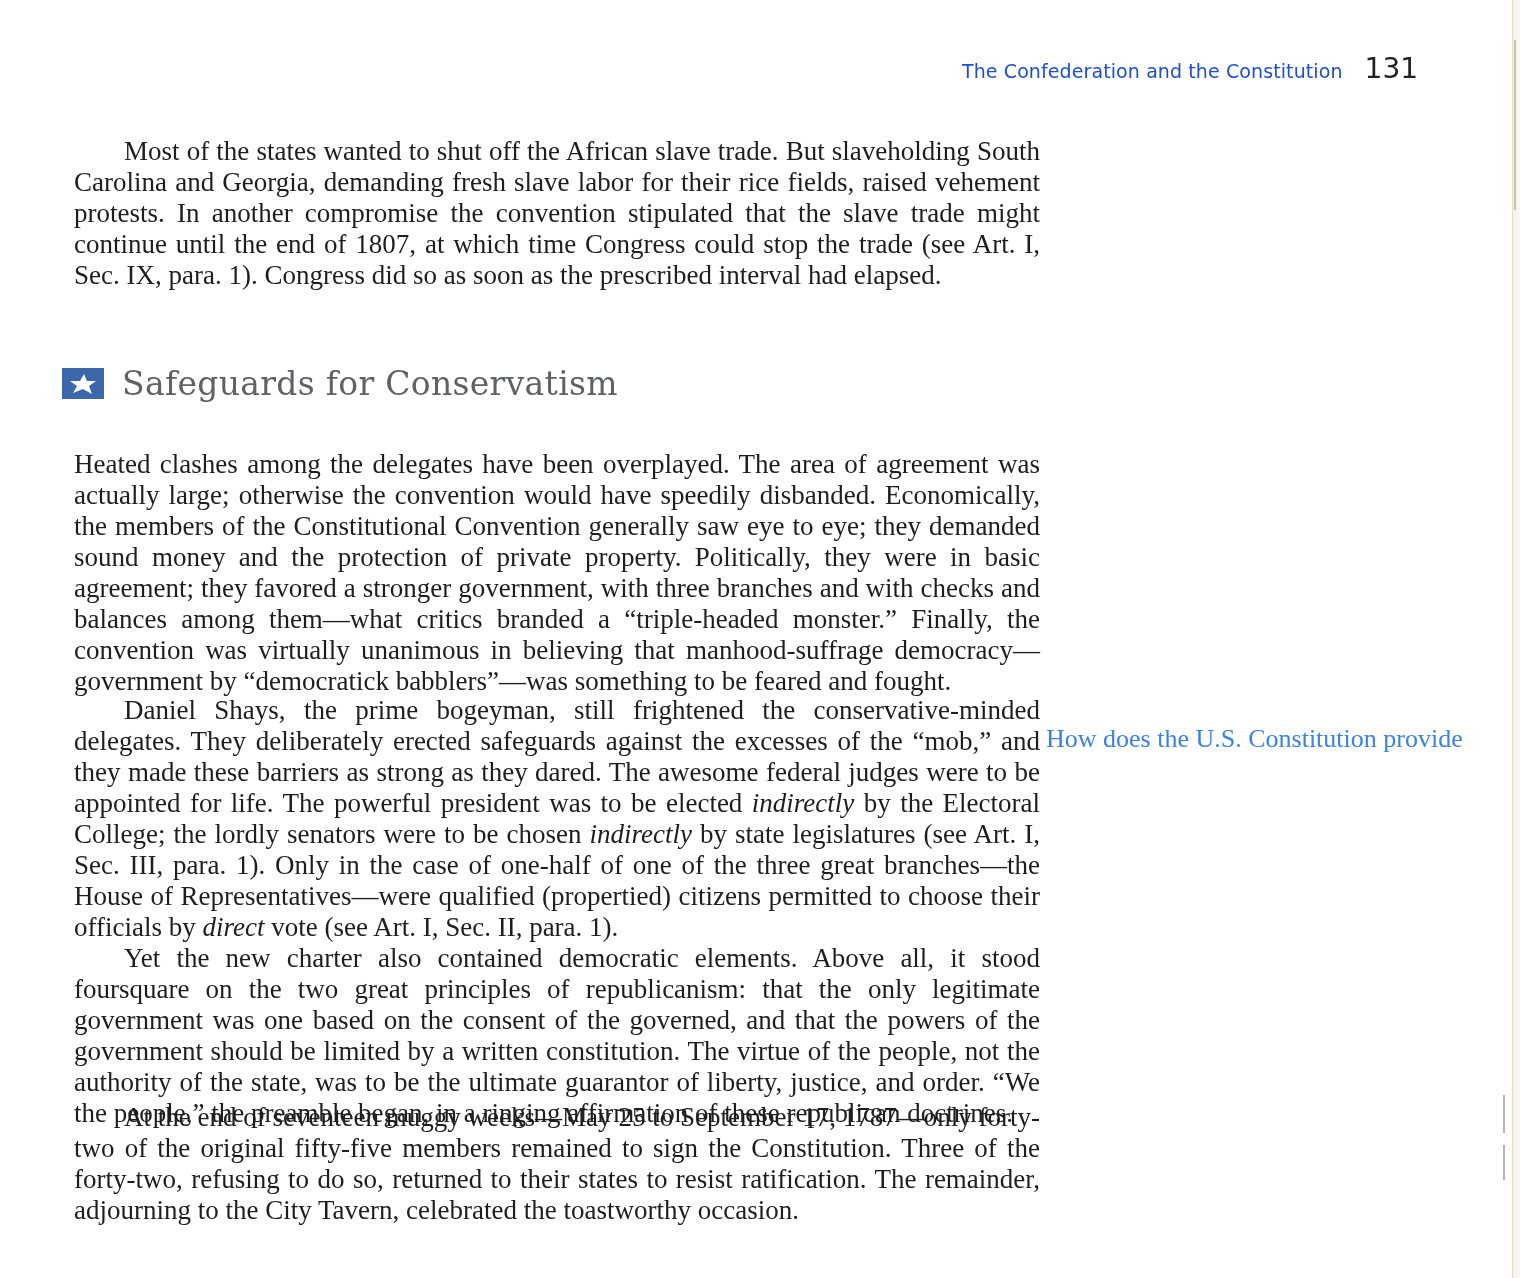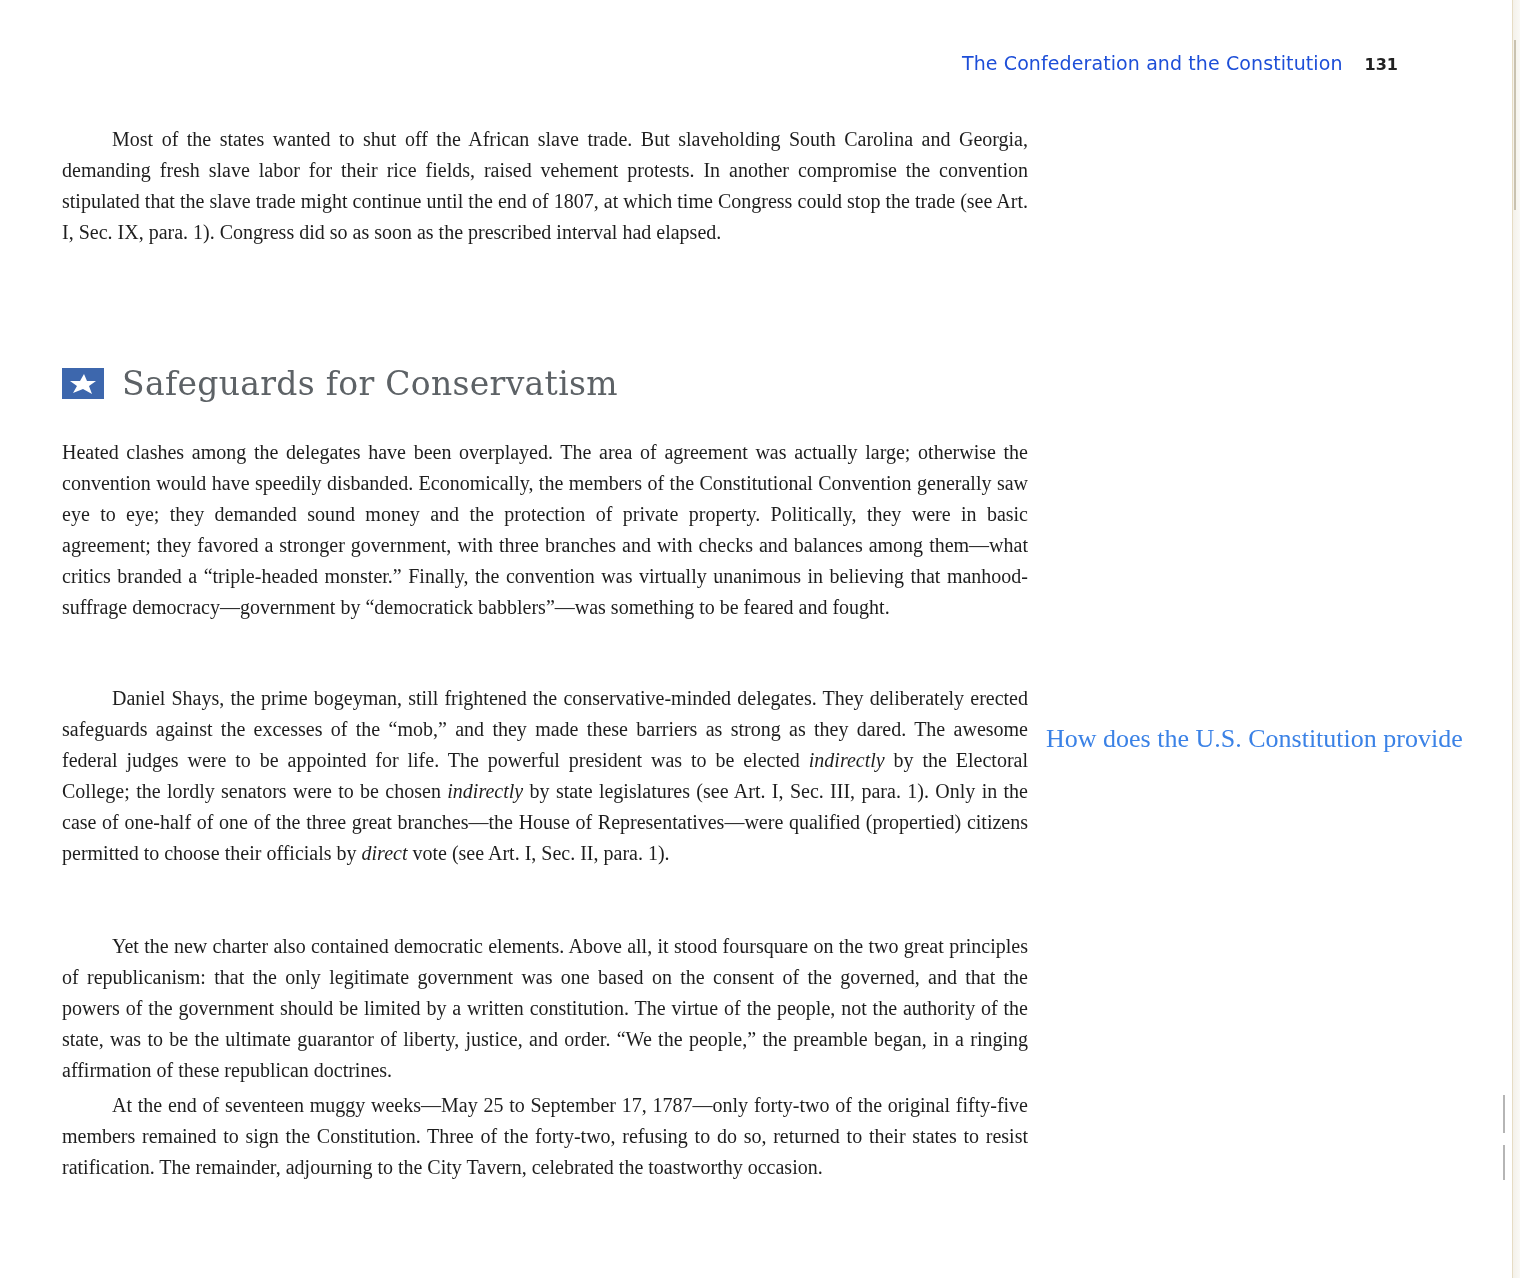--- a/index.html
+++ b/index.html
@@ -15,26 +15,26 @@
   }
   .edge-mark1 { position:absolute; left:1514px; top:40px; width:2px; height:170px; background:#c9c2b0; }
   .edge-mark2 { position:absolute; left:1503px; top:1095px; width:2px; height:38px; background:#b5b5b5; }
   .edge-mark3 { position:absolute; left:1503px; top:1145px; width:2px; height:35px; background:#b5b5b5; }
 
   .running-head {
     position: absolute; top: 52px; left: 962px;
     display: flex; align-items: baseline; gap: 22px;
   }
   .running-title { font-family: "DejaVu Sans", sans-serif; font-size: 19px; color: #1d4ed8; letter-spacing: 0.1px; }
-  .page-num { font-family: "DejaVu Sans", sans-serif; font-weight: bold; font-size: 16px; color: #222; }
+  .page-num { font-family: "DejaVu Sans", sans-serif; font-weight: normal; font-size: 28px; color: #222; }
 
   .para {
     position: absolute; left: 62px; width: 966px;
-    font-size: 20px; line-height: 31px; text-align: justify;
-    margin: 0;
+    font-size: 27px; line-height: 31px; text-align: justify;
+    margin: 12px;
   }
   .indent { text-indent: 50px; }
 
   .section-heading {
     position: absolute; top: 364px; left: 62px; display: flex; align-items: center; gap: 18px;
   }
   .star-box {
     width: 42px; height: 31px; background: #3d67ad; display: flex; align-items: center; justify-content: center;
   }
   .section-title {

